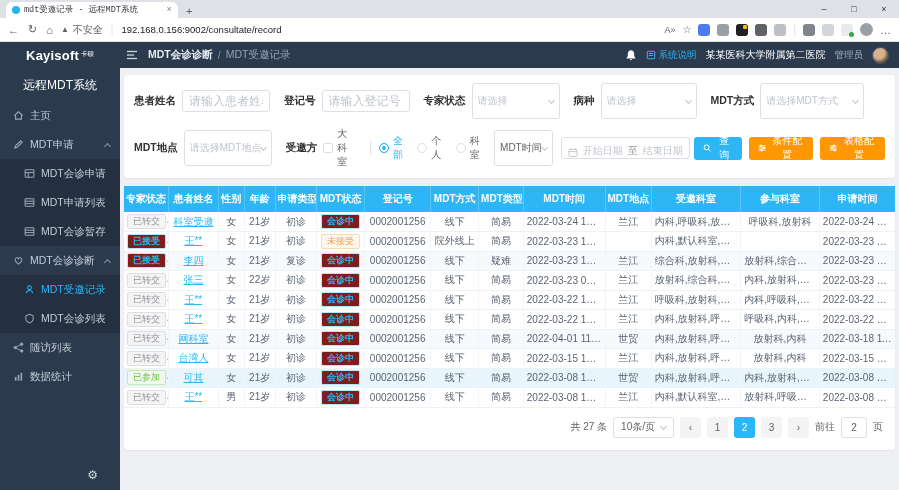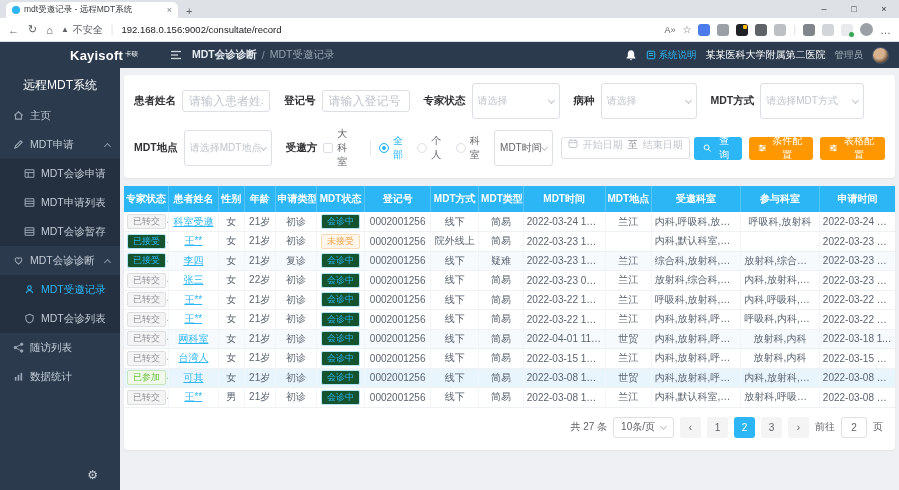--- a/index.html
+++ b/index.html
@@ -1,20 +1,20 @@
 <!DOCTYPE html>
 <html><head>
 <meta charset="utf-8">
 <style>
   * { margin:0; padding:0; box-sizing:border-box; }
   html,body { width:899px; height:490px; overflow:hidden; font-family:"Liberation Sans","DejaVu Sans",sans-serif; background:#eef0f4; }
 
   
   .chrome-tabs { height:18px; background:#dee1e6; display:flex; align-items:flex-end; padding-left:6px; position:relative; }
-  .tab { width:172px; height:16px; background:#fff; border-radius:6px 6px 0 0; display:flex; align-items:center; gap:4px; padding:0 6px; font-size:8.5px; color:#3c4043; }
+  .tab { width:172px; height:16px; background:#fff; border-radius:6px 6px 0 0; display:flex; align-items:center; gap:4px; padding:0 6px; font-size:8.5px; color:#3c4043;font-family:Liberation Mono, monospace; }
   .tab-favicon { width:8px; height:8px; border-radius:50%; background:#2ab4f0; flex:none; }
   .tab-title { flex:1; white-space:nowrap; overflow:hidden; text-overflow:ellipsis; }
   .tab-close { color:#80868b; font-size:9px; }
   .new-tab { font-size:11px; color:#5f6368; margin-left:8px; margin-bottom:1px; }
   .win-controls { position:absolute; right:0; top:0; height:18px; display:flex; }
   .win-btn { width:30px; height:18px; display:flex; align-items:center; justify-content:center; font-size:9px; color:#333; }
   .chrome-address { height:24px; background:#fff; border-bottom:1px solid #dfe1e5; display:flex; align-items:center; padding:0 8px; gap:8px; font-size:10px; color:#5f6368; }
   .addr-icon { font-size:11px; color:#5f6368; }
   .addr-sep { color:#dadce0; }
   .url-text { color:#202124; font-size:9.5px; }
@@ -25,21 +25,21 @@
   .ext-icon { width:12px; height:12px; border-radius:3px; display:inline-block; }
   .e1{background:#4b7bec;} .e2{background:#9aa0a6;} .e3{background:#202124; position:relative;}
   .e3::after{content:""; position:absolute; right:1px; top:1px; width:4px; height:4px; background:#fbbc04; border-radius:1px;}
   .e4{background:#5f6368;} .e5{background:#bdc1c6;} .e6{background:#80868b;} .e7{background:#d2d5d9;}
   .e8{background:#e8eaed; position:relative;} .e8::after{content:""; position:absolute; right:-1px; bottom:-1px; width:5px; height:5px; background:#34a853; border-radius:50%;}
   .chrome-avatar { width:13px; height:13px; border-radius:50%; background:#9aa0a6; }
   .star { font-size:10px; }
 
   
   .app-header { height:26px; background:#2b3a4c; display:flex; align-items:center; color:#fff; }
-  .logo-zone { width:120px; flex:none; display:flex; align-items:flex-start; justify-content:center; gap:2px;margin-left:44px; }
+  .logo-zone { width:120px; flex:none; display:flex; align-items:flex-start; justify-content:center; gap:2px; }
   .logo-text { font-size:13px; font-weight:bold; letter-spacing:.2px; }
   .logo-sub { font-size:6.5px; margin-top:2px; }
   .collapse-icon { margin:0 10px 0 6px; display:flex; }
   .breadcrumb { display:flex; align-items:center; gap:5px; font-size:10.5px; }
   .bc-current { color:#e6ebf1; font-weight:bold; }
   .bc-sep { color:#8a96a3; }
   .bc-page { color:#97a3b0; }
   .header-right { margin-left:auto; display:flex; align-items:center; gap:9px; padding-right:10px; }
   .sys-help { display:flex; align-items:center; gap:3px; color:#2cb6f5; font-size:9.5px; }
   .hospital { font-size:10px; color:#fff; }
@@ -72,37 +72,37 @@
   .f-select .sel-text { flex:1; white-space:nowrap; overflow:hidden; }
   .f-select.sel-filled { color:#606266; }
   .caret-down { width:5px; height:5px; border-right:1.2px solid #c0c4cc; border-bottom:1.2px solid #c0c4cc; transform:rotate(45deg); margin-top:-2px; flex:none; }
   .checkbox { width:10px; height:10px; border:1px solid #dcdfe6; border-radius:2px; background:#fff; margin-right:4px; flex:none; }
   .cb-label, .radio-label { font-size:10px; color:#606266; }
   .v-divider { width:1px; height:14px; background:#e4e7ed; margin:0 8px; }
   .radio { display:flex; align-items:center; gap:4px; margin-right:9px; }
   .radio-dot { width:10px; height:10px; border:1px solid #dcdfe6; border-radius:50%; background:#fff; flex:none; }
   .radio-on .radio-dot { border-color:#2cb6f5; background:#2cb6f5; box-shadow:inset 0 0 0 2px #fff; }
   .radio-on .radio-label { color:#2cb6f5; }
-  .date-range { height:22px; border:1px solid #dcdfe6; border-radius:3px; display:flex; align-items:flex-start; gap:5px; padding:0 6px; font-size:10px; color:#bfc4cc; width:148px; }
+  .date-range { height:22px; border:1px solid #dcdfe6; border-radius:3px; display:flex; align-items:flex-end; gap:5px; padding:0 6px; font-size:10px; color:#bfc4cc; width:148px; }
   .btn { height:23px; border:none; border-radius:3px; color:#fff; font-size:10px; display:flex; align-items:center; gap:4px; padding:0 9px; cursor:pointer; font-family:inherit; }
   .btn-primary { background:#2cb6f5; margin-left:4px; }
   .btn-warn { background:#ff9800; margin-left:7px; }
 
   
   .table-card { background:#fff; border-radius:4px; margin-top:8px; box-shadow:0 1px 2px rgba(0,0,0,.05); padding-bottom:2px; }
   table { width:100%; border-collapse:collapse; table-layout:fixed; }
   th { background:#2cb6f5; color:#fff; font-size:10px; font-weight:bold; height:26px; border-right:1px solid #55c6f7; padding:0 2px; white-space:nowrap; overflow:hidden; }
   th:last-child { border-right:none; }
   td { height:19.5px; font-size:10px; color:#5a6470; text-align:center; border-bottom:1px solid #eef1f6; border-right:1px solid #f2f5f9; padding:0 3px; white-space:nowrap; overflow:hidden; text-overflow:ellipsis; }
   td:last-child { border-right:none; }
   tbody tr:nth-child(3), tbody tr:nth-child(7) { background:#f6fafd; }
   tbody tr:nth-child(9) { background:#e9f5fd; }
   .tag { display:inline-block; font-size:9px; line-height:13px; padding:0 5px; border-radius:2px; border:1px solid; }
   .t-gray   { color:#909399; border-color:#dcdee0; background:#f4f4f5; }
-  .t-cyan   { color:#2cb6f5; border-color:#b4e5fb; background:#14532d; }
+  .t-cyan   { color:#2cb6f5; border-color:#b4e5fb; background:#7f1d1d;font-weight:bold; }
   .t-green  { color:#67c23a; border-color:#c8e6b8; background:#f0f9eb; }
   .t-orange { color:#eda54b; border-color:#f5dcb5; background:#fdf6ec; }
   .name-link { color:#2cb6f5; text-decoration:underline; cursor:pointer; }
 
   
   .pagination { display:flex; align-items:center; justify-content:flex-end; gap:6px; padding:9px 12px 10px; font-size:10px; color:#606266; }
   .page-size { height:21px; border:1px solid #dcdfe6; border-radius:3px; display:flex; align-items:center; gap:6px; padding:0 7px; color:#606266; }
   .pg-btn { min-width:21px; height:21px; background:#f4f4f5; border-radius:3px; display:flex; align-items:center; justify-content:center; color:#606266; font-size:10px; cursor:pointer; }
   .pg-active { background:#2cb6f5; color:#fff; }
   .goto-input { width:26px; height:21px; border:1px solid #dcdfe6; border-radius:3px; text-align:center; font-size:10px; color:#606266; font-family:inherit; }

